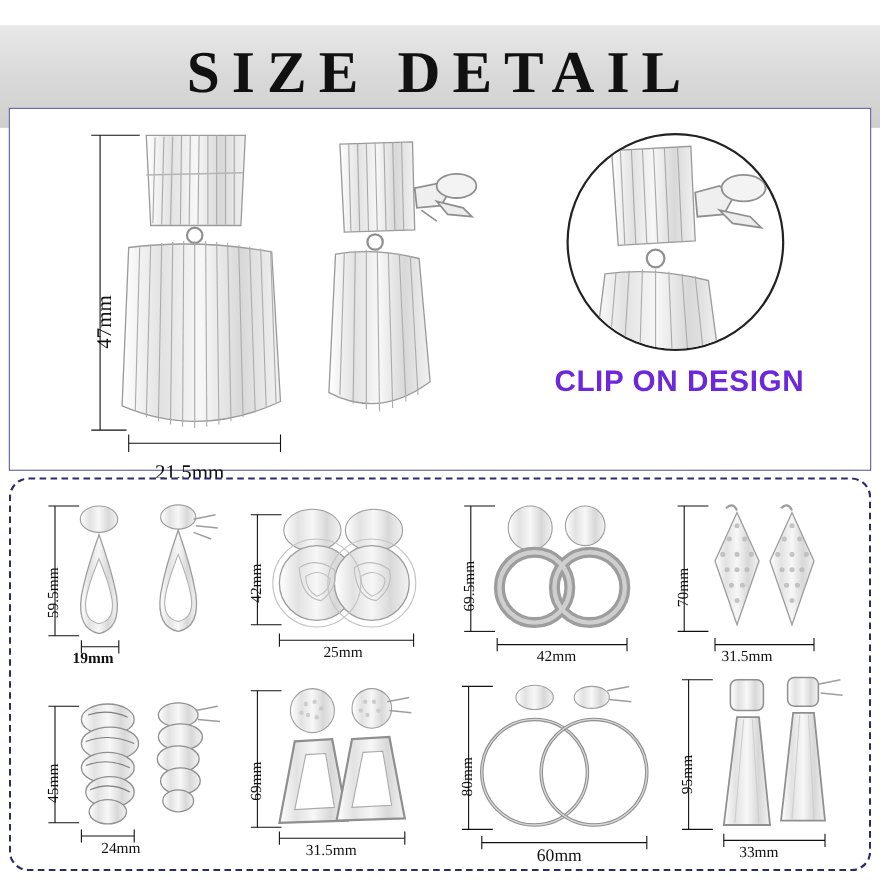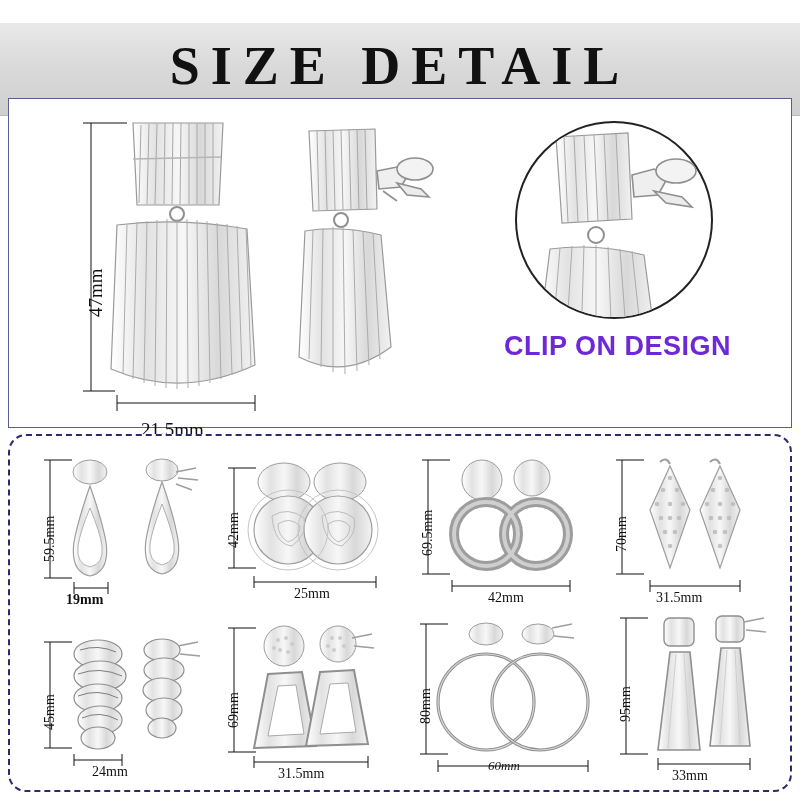--- a/index.html
+++ b/index.html
@@ -415,21 +415,21 @@
       <path d="M144 14 L164 10 M146 22 L166 24" stroke="#9d9d9d" stroke-width="1.4" fill="none"></path>
       <circle cx="78" cy="88" r="48" fill="none" stroke="#8f8f8f" stroke-width="3.2"></circle>
       <circle cx="78" cy="88" r="48" fill="none" stroke="#d8d8d8" stroke-width="1.2"></circle>
       <circle cx="132" cy="88" r="48" fill="none" stroke="#8f8f8f" stroke-width="3.2"></circle>
       <circle cx="132" cy="88" r="48" fill="none" stroke="#d8d8d8" stroke-width="1.2"></circle>
       <line x1="30" y1="152" x2="180" y2="152" stroke="#111" stroke-width="1"></line>
       <line x1="30" y1="146" x2="30" y2="158" stroke="#111" stroke-width="1"></line>
       <line x1="180" y1="146" x2="180" y2="158" stroke="#111" stroke-width="1"></line>
     </svg>
     <div class="dim-label vert" style="left:10px;top:110px;font-size:14px;">80mm</div>
-    <div class="dim-label" style="left:80px;top:144px;font-size:13px;font-style:italic;">60mm</div>
+    <div class="dim-label" style="left:80px;top:156px;font-size:16px;">60mm</div>
   </div>
 
   <div class="cell" style="left:598px;top:172px;width:180px;height:182px;">
     <svg width="180" height="182" viewBox="0 0 180 182">
       <line x1="18" y1="10" x2="18" y2="146" stroke="#111" stroke-width="1"></line>
       <line x1="12" y1="10" x2="40" y2="10" stroke="#111" stroke-width="1"></line>
       <line x1="12" y1="146" x2="40" y2="146" stroke="#111" stroke-width="1"></line>
 
       <rect x="56" y="10" width="30" height="28" rx="6" fill="url(#silv)" stroke="#8f8f8f" stroke-width="1.4"></rect>
       <rect x="108" y="8" width="28" height="26" rx="6" fill="url(#silv)" stroke="#8f8f8f" stroke-width="1.4"></rect>

